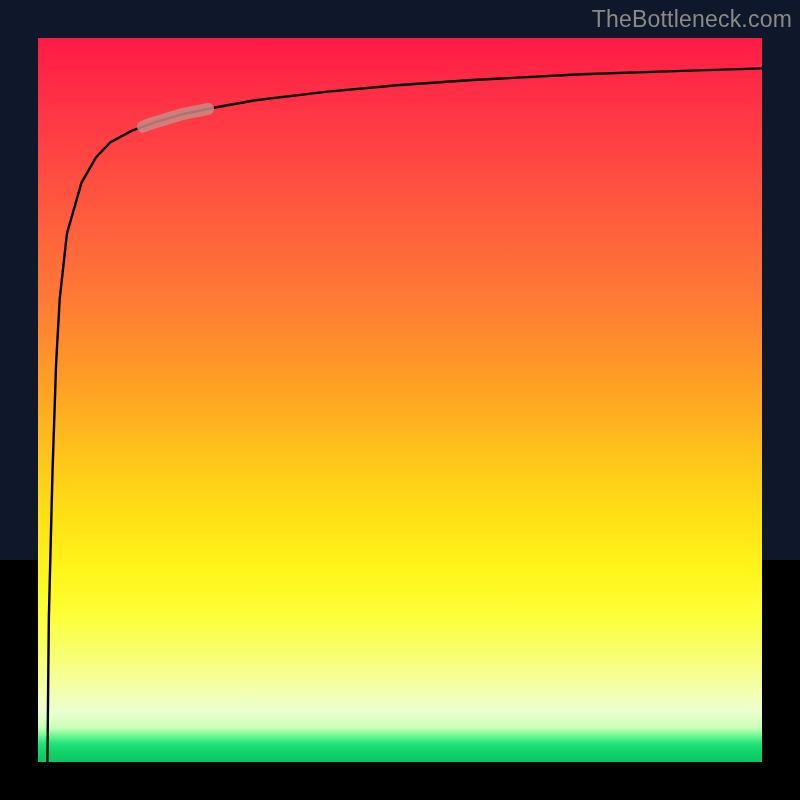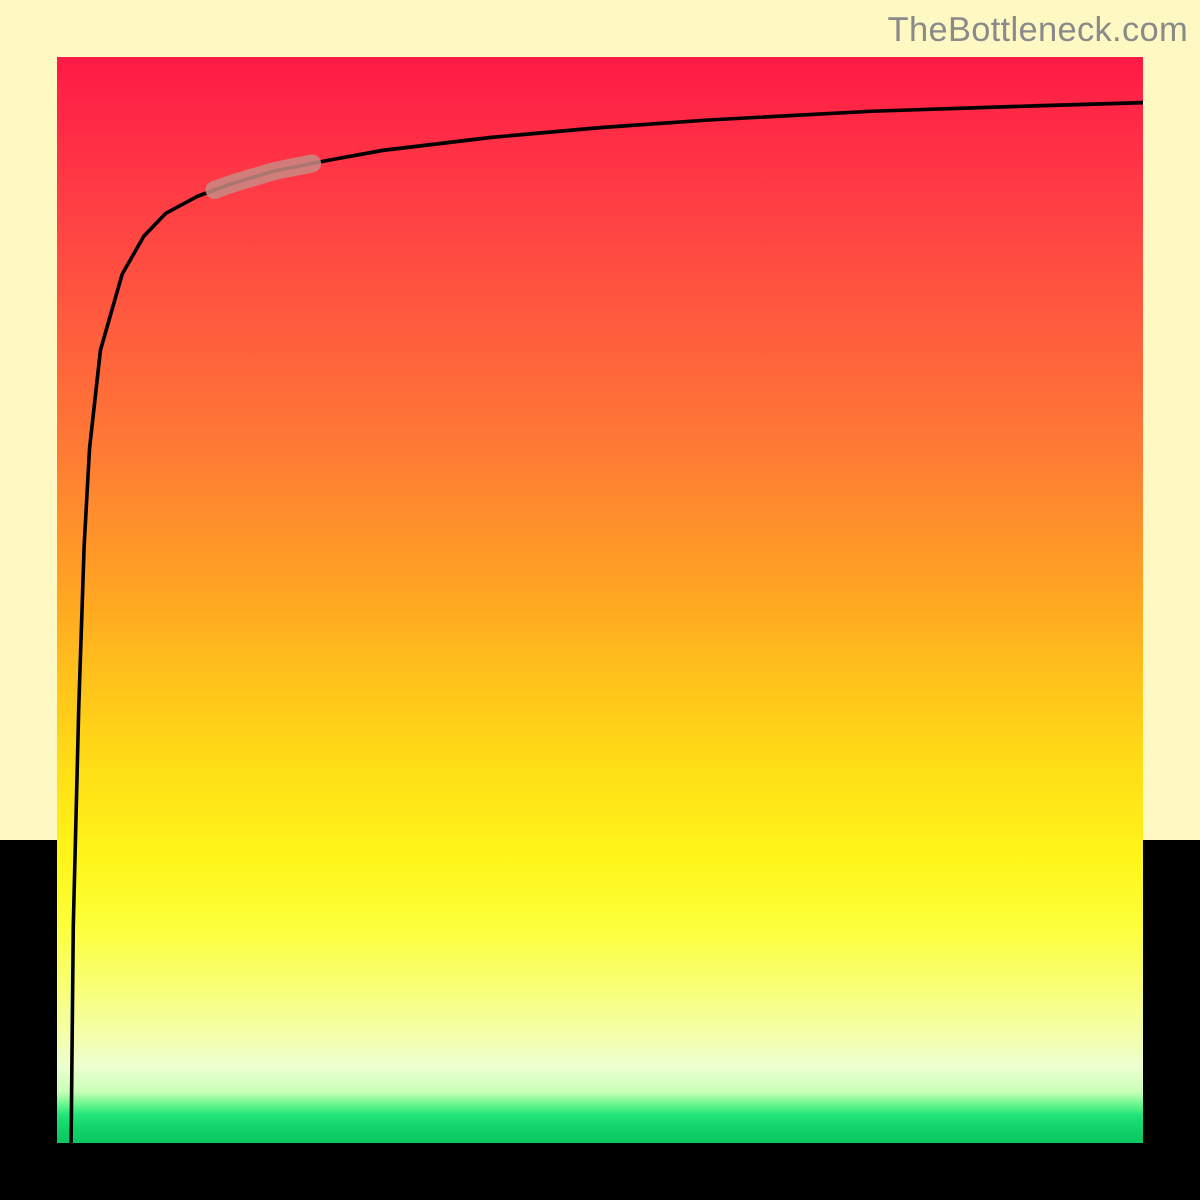--- a/index.html
+++ b/index.html
@@ -7,21 +7,21 @@
     width: 800px;
     height: 800px;
     background: #000;
     overflow: hidden;
     font-family: Arial, Helvetica, sans-serif;
   }
   .stage {
     position: relative;
     width: 800px;
     height: 560px;
-    background: #fef9c3;
+    background: #0f172a;
   }
   .plot {
     position: absolute;
     left: 38px;
     top: 38px;
     width: 724px;
     height: 724px;
     background: linear-gradient(
       to bottom,
       #ff1a46 0%,

